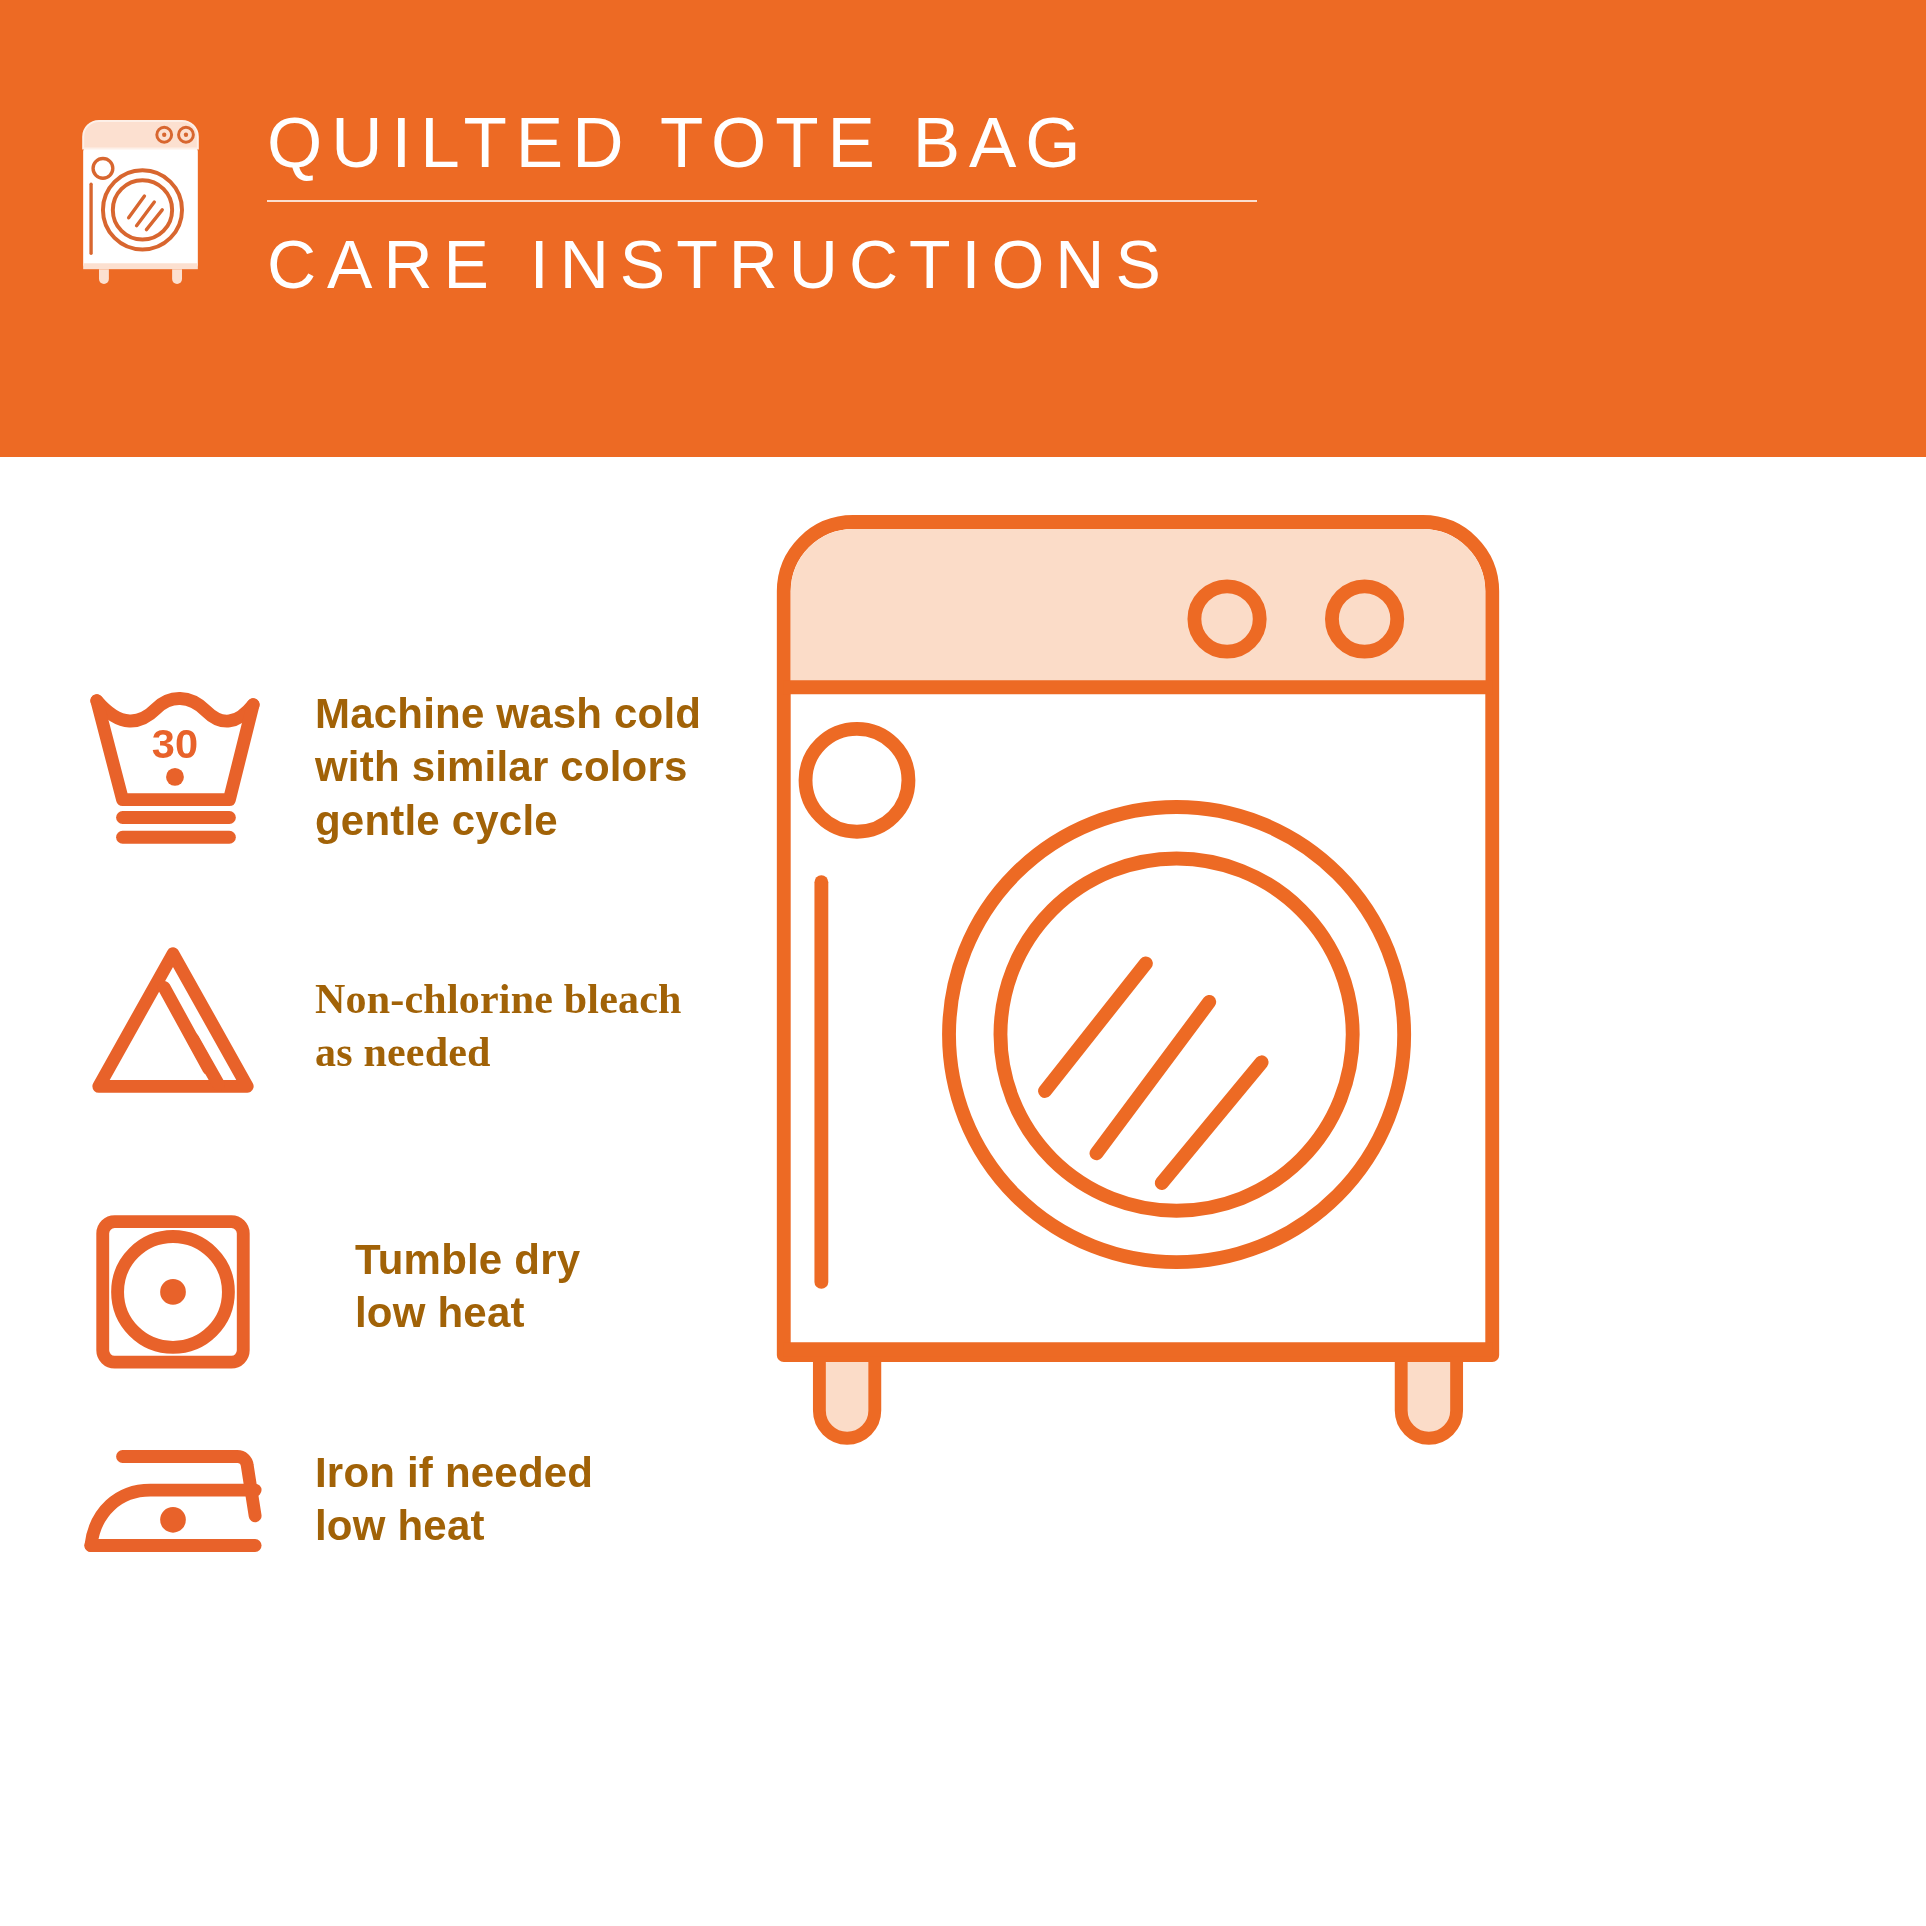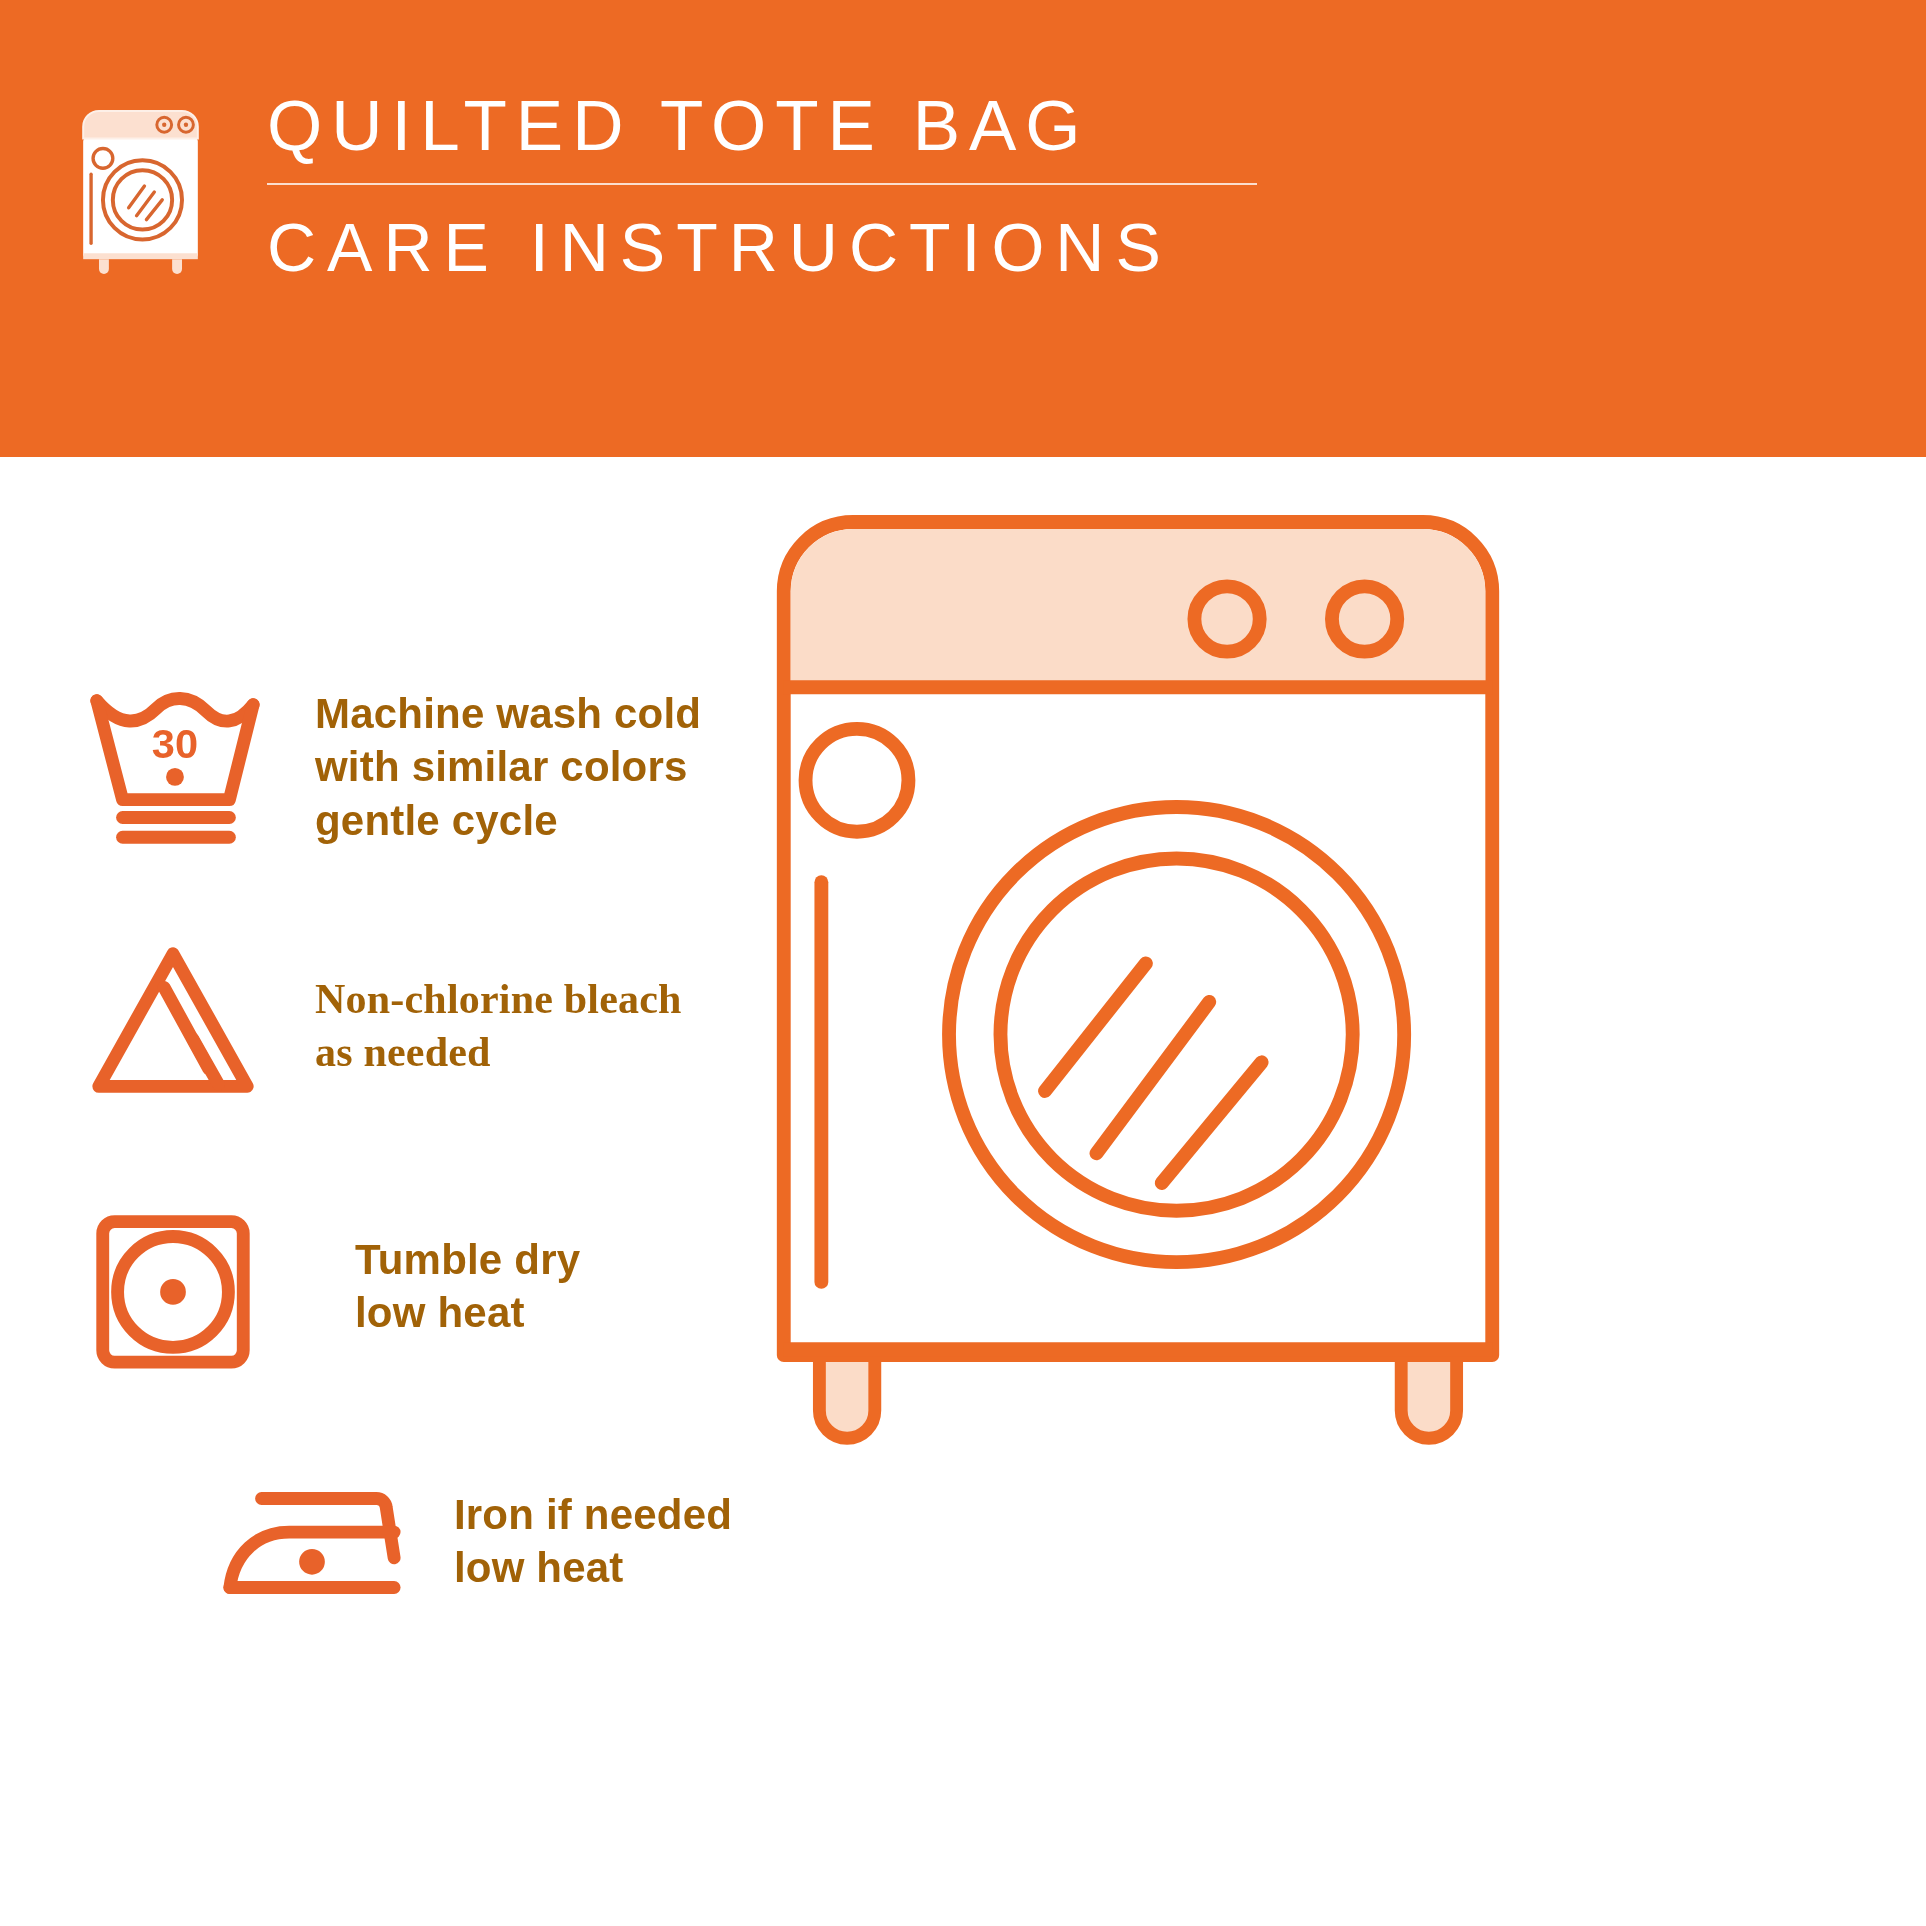--- a/index.html
+++ b/index.html
@@ -21,23 +21,23 @@
     left: 0;
     top: 0;
     width: 1927px;
     height: 457px;
     background: #ED6A24;
     box-sizing: border-box;
   }
   .header-inner {
     position: absolute;
     left: 77px;
-    top: 90px;
-    display: flex;
-    align-items: center;
+    top: 107px;
+    display: flex;
+    align-items: flex-start;
   }
   .logo-icon {
     width: 127px;
     height: 170px;
     flex: 0 0 auto;
     margin-top: 8px;
   }
   .header-text {
     margin-left: 63px;
     display: flex;
@@ -78,21 +78,21 @@
   .care-item {
     position: absolute;
     left: 79px;
     display: flex;
     align-items: center;
     width: 792px;
   }
   .care-item-0 { top: 216px; }
   .care-item-1 { top: 475px; font-family: Liberation Serif, serif; }
   .care-item-2 { top: 735px; gap: 40px; }
-  .care-item-3 { top: 990px; justify-content: center; }
+  .care-item-3 { top: 948px; }
 
   .care-symbol {
     width: 188px;
     height: 188px;
     flex: 0 0 auto;
     display: flex;
     align-items: center;
     justify-content: center;
   }
   .care-label {

